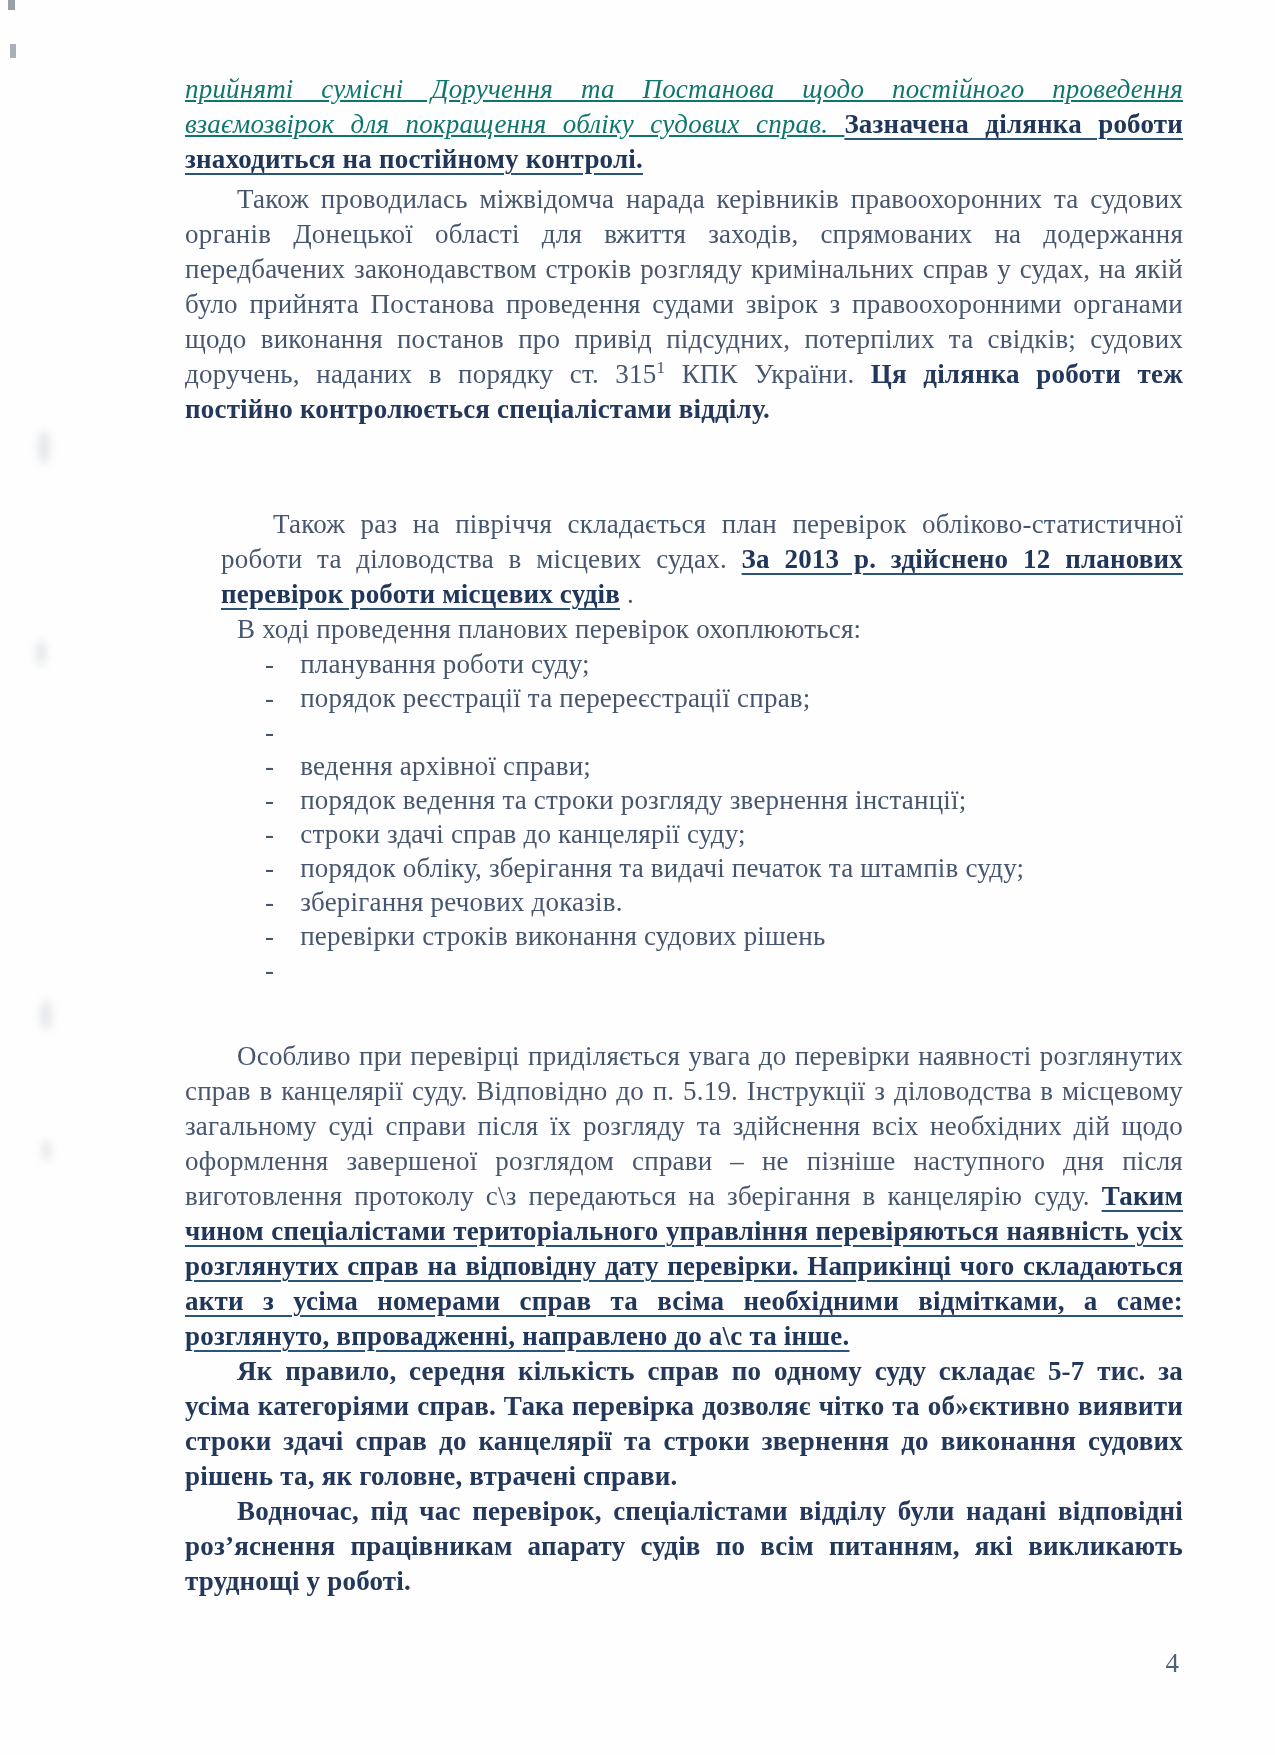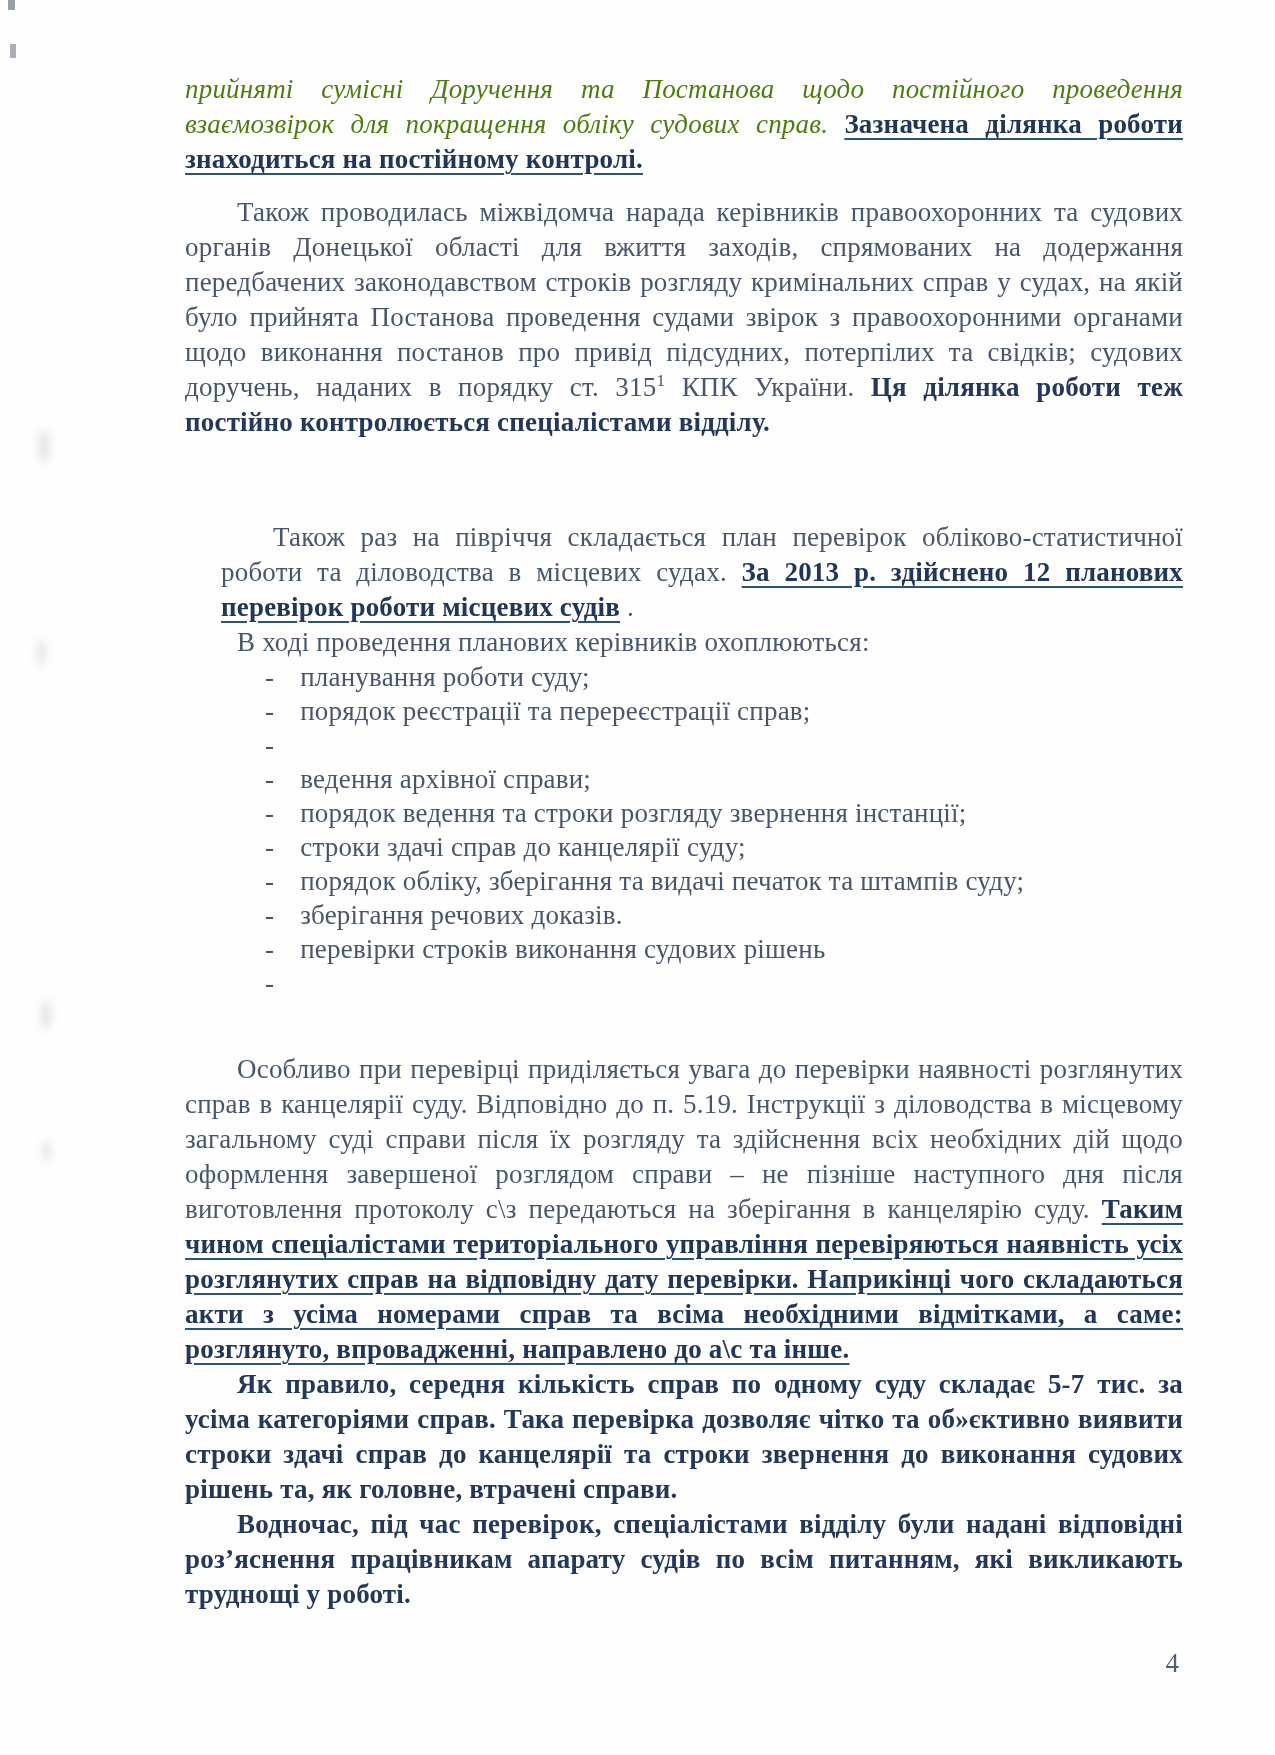--- a/index.html
+++ b/index.html
@@ -23,39 +23,40 @@
     width: 998px;
     font-size: 27px;
     line-height: 35px;
     text-align: justify;
     letter-spacing: 0.2px;
   }
   p { margin: 0; }
   .indent { text-indent: 52px; }
   .it {
     font-style: italic;
-    color: #4d7c0f;
+    color: #0f766e;
+    text-decoration: underline;
   }
   .b {
     font-weight: bold;
     color: #24385c;
   }
   .bu {
     font-weight: bold;
     color: #20365a;
     text-decoration: underline;
     text-decoration-thickness: 2px;
     text-underline-offset: 5px;
     text-decoration-color: #2b5578;
   }
   sup {
     font-size: 17px;
     line-height: 0;
   }
-  .p2 { margin-top: 18px; }
+  .p2 { margin-top: 5px; }
   .p3 { margin-top: 80px; margin-left: 36px; }
   ul.checklist {
     list-style: none;
     margin: 0;
     padding: 0 0 0 80px;
     line-height: 34px;
   }
   ul.checklist li {
     display: flex;
     gap: 26px;
@@ -102,21 +103,21 @@
   <div class="smudge smudge-4"></div>
 
   <div class="textblock">
 
     <p><span class="it">прийняті сумісні Доручення та Постанова щодо постійного проведення взаємозвірок для покращення обліку судових справ. </span><span class="bu">Зазначена ділянка роботи знаходиться на постійному контролі.</span></p>
 
     <p class="indent p2"><span>Також проводилась міжвідомча нарада керівників правоохоронних та судових органів Донецької області для вжиття заходів, спрямованих на додержання передбачених законодавством строків розгляду кримінальних справ у судах, на якій було прийнята Постанова проведення судами звірок з правоохоронними органами щодо виконання постанов про привід підсудних, потерпілих та свідків; судових доручень, наданих в порядку ст. 315</span><sup>1</sup><span> КПК України. </span><span class="b">Ця ділянка роботи теж постійно контролюється спеціалістами відділу.</span></p>
 
     <p class="indent p3"><span>Також раз на півріччя складається план перевірок обліково-статистичної роботи та діловодства в місцевих судах. </span><span class="bu">За  2013 р. здійснено 12 планових перевірок роботи місцевих судів</span><span> .</span></p>
 
-    <p class="indent">В ході проведення планових керівників охоплюються:</p>
+    <p class="indent">В ході проведення планових перевірок охоплюються:</p>
 
     <ul class="checklist">
       <li>
           <span>-</span>
           <span>планування роботи суду;</span>
         </li>
       <li>
           <span>-</span>
           <span>порядок реєстрації та перереєстрації справ;</span>
         </li>

